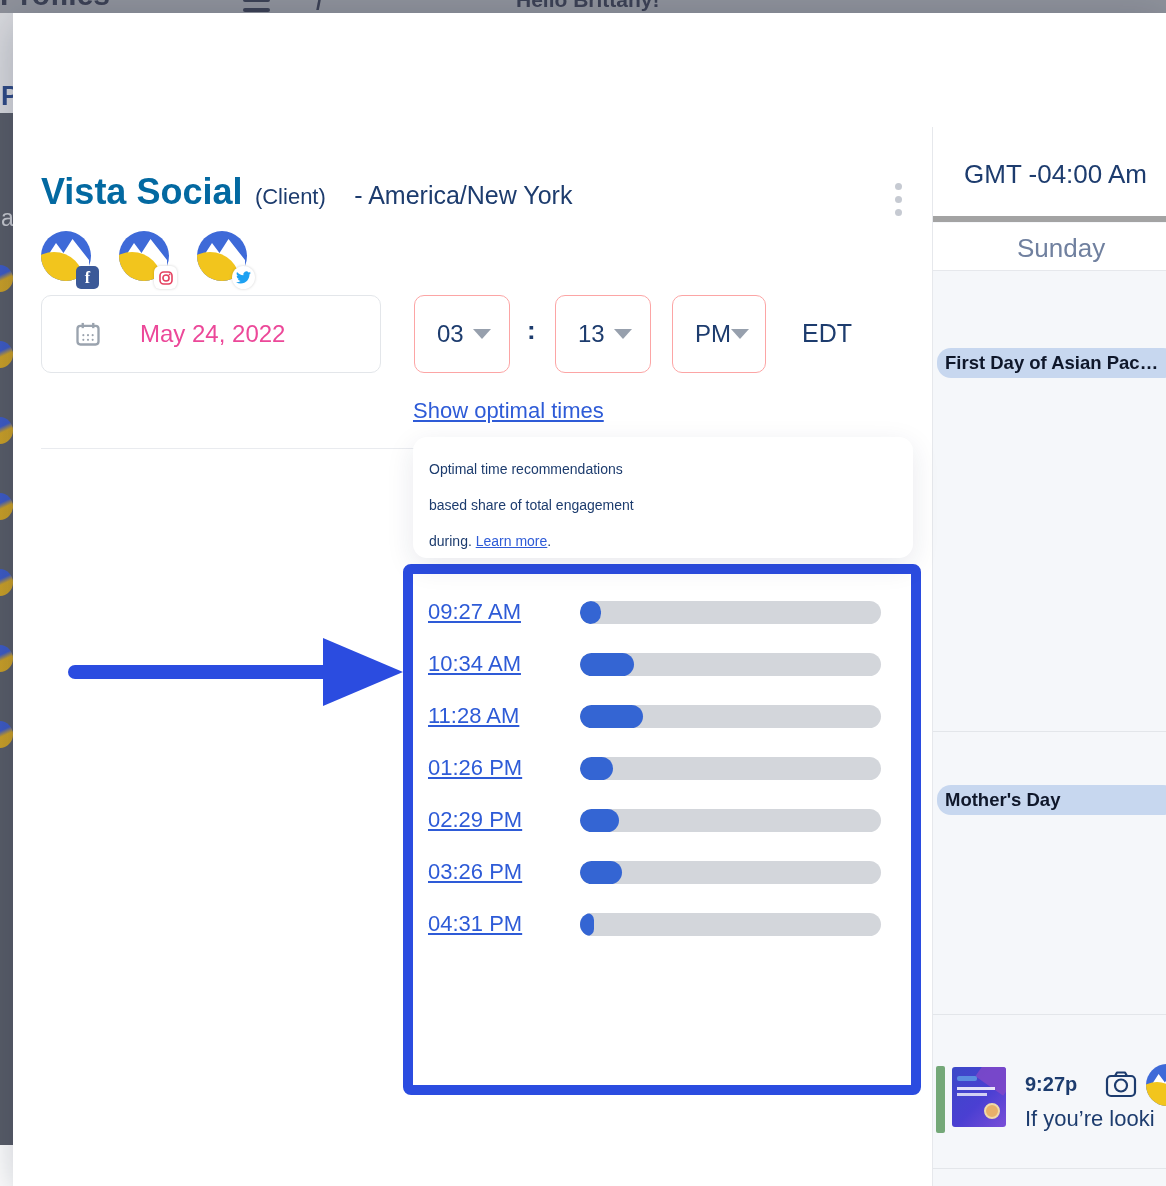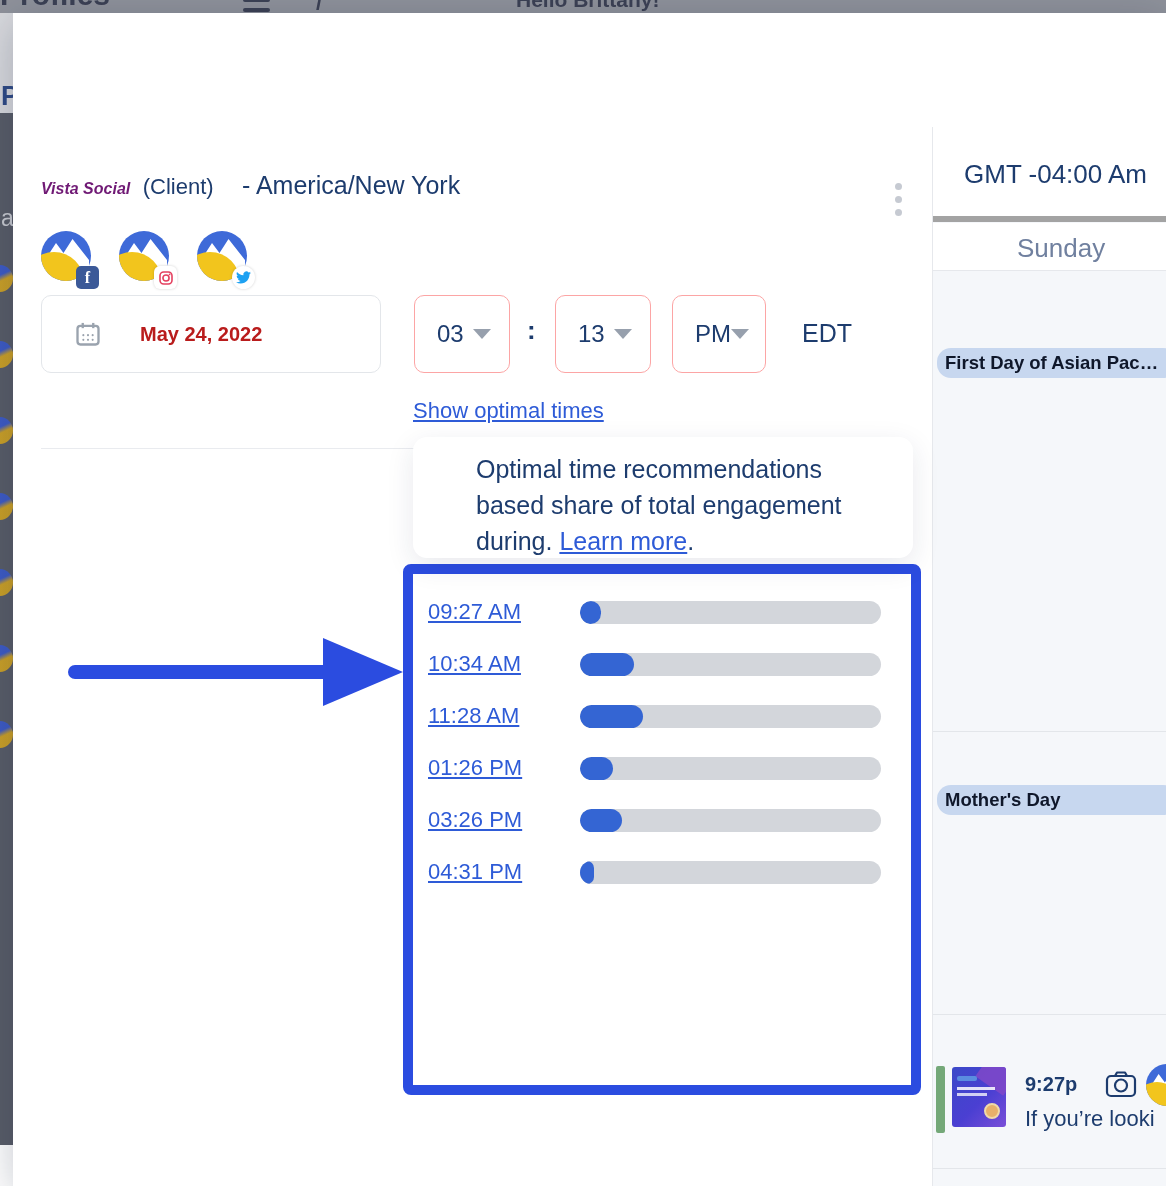--- a/index.html
+++ b/index.html
@@ -26,60 +26,60 @@
 
   
   .modal { position:absolute; left:13px; top:13px; width:1153px; height:1173px; background:#ffffff;
     box-shadow:0 8px 40px rgba(20,30,60,.25); overflow:hidden; }
   .modal-header { position:absolute; left:0; top:0; width:100%; height:114px; background:#f1f2f7; }
   .modal-title { position:absolute; left:30px; top:33px; font-size:36px; font-weight:600; color:#1d3c6e; letter-spacing:.5px; }
 
   
   .composer { position:absolute; left:0; top:114px; width:919px; height:1059px; background:#ffffff; }
   .composer-title { position:absolute; left:28px; top:44px; white-space:nowrap; }
-  .composer-title .t-name { font-size:16px; font-weight:600; color:#701a75;font-style:italic; }
+  .composer-title .t-name { font-size:36px; font-weight:600; color:#0369a1; }
   .composer-title .t-client { font-size:22px; font-weight:500; color:#1d3c6e; margin-left:8px; }
   .composer-title .t-tz { font-size:25px; font-weight:500; color:#1d3c6e; margin-left:24px; }
   .kebab { position:absolute; left:878px; top:56px; width:14px; height:46px; cursor:pointer; }
   .kebab i { display:block; width:7px; height:7px; border-radius:50%; background:#c6cad2; margin:0 auto 6px; }
 
   .avatars { position:absolute; left:28px; top:104px; display:flex; gap:28px; }
   .avatar-wrap { position:relative; width:50px; height:50px; }
   .avatar { position:relative; width:50px; height:50px; border-radius:50%; overflow:hidden; background:#3e6ad8; }
   .avatar .mountains { position:absolute; inset:0; background:#ffffff;
     clip-path:polygon(8% 58%, 30% 24%, 45% 44%, 63% 16%, 96% 58%, 96% 80%, 8% 80%); }
   .avatar .hill { position:absolute; left:-34%; top:42%; width:120%; height:120%; border-radius:50%; background:#f2c51d; }
   .badge { position:absolute; right:-8px; bottom:-8px; width:23px; height:23px; display:flex; align-items:center; justify-content:center; }
   .badge-fb { background:#3b5998; border-radius:5px; color:#ffffff; font-size:16px; font-weight:700; font-family:"Liberation Serif", serif; }
   .badge-ig { background:#ffffff; border-radius:6px; box-shadow:0 0 3px rgba(0,0,0,.18); }
   .badge-tw { background:#ffffff; border-radius:50%; box-shadow:0 0 3px rgba(0,0,0,.18); }
 
   .date-field { position:absolute; left:28px; top:168px; width:340px; height:78px; border:1px solid #e3e6ea; border-radius:10px;
     display:flex; align-items:center; cursor:pointer; background:#fff; }
   .date-field svg { margin-left:32px; }
-  .date-text { margin-left:38px; font-size:20px; font-weight:700; color:#b91c1c; }
+  .date-text { margin-left:38px; font-size:24px; font-weight:400; color:#ec4899; }
 
   .time-select { position:absolute; top:168px; height:78px; border:1px solid #fca5a5; border-radius:10px; background:#fff;
     display:flex; align-items:center; justify-content:space-between; padding:0 18px 0 22px; cursor:pointer; }
   .ts-hour { left:401px; width:96px; }
   .ts-min { left:542px; width:96px; }
   .ts-mer { left:659px; width:94px; }
   .time-select .val { font-size:24px; font-weight:500; color:#1d3c6e; }
   .chev { width:0; height:0; border-left:9px solid transparent; border-right:9px solid transparent; border-top:10px solid #97a0ad; }
   .time-colon { position:absolute; left:514px; top:188px; font-size:26px; font-weight:700; color:#1d3c6e; }
   .tz-abbr { position:absolute; left:769px; top:192px; font-size:25px; font-weight:500; color:#1d3c6e;margin-left:20px; }
 
   .optimal-link { position:absolute; left:400px; top:271px; font-size:22px; color:#2e5bd7; text-decoration:underline; cursor:pointer; }
 
   .divider { position:absolute; left:28px; top:321px; width:870px; height:1px; background:#e9ebef; }
 
   
   .tooltip { position:absolute; left:400px; top:310px; width:500px; height:121px; background:#ffffff; border-radius:14px;
     box-shadow:0 8px 28px rgba(30,40,80,.10); padding:14px 16px; z-index:5; }
-  .tooltip .tl { font-size:25px; line-height:36px; color:#1d3c6e;margin-left:47px; }
+  .tooltip .tl { font-size:14px; line-height:36px; color:#1d3c6e; }
   .tooltip a { color:#2e5bd7; text-decoration:underline; cursor:pointer; }
 
   
   .arrow-line { position:absolute; left:55px; top:538px; width:263px; height:14px; border-radius:7px; background:#2b4ce0; z-index:6; }
   .arrow-head { position:absolute; left:310px; top:511px; width:0; height:0; z-index:6;
     border-top:34px solid transparent; border-bottom:34px solid transparent; border-left:80px solid #2b4ce0; }
 
   
   .highlight-box { position:absolute; left:390px; top:437px; width:518px; height:531px; background:#ffffff;
     border:10px solid #2b4ce0; border-radius:8px; z-index:4; padding:12px 0 0 15px; }
@@ -255,20 +255,26 @@
               <div class="bar-fill" style="width: 21%;"></div>
             </div>
         </div>
         <div class="time-row">
           <a class="time-link">01:26 PM</a>
           <div class="bar">
               <div class="bar-fill" style="width: 11%;"></div>
             </div>
         </div>
         <div class="time-row">
+          <a class="time-link">02:29 PM</a>
+          <div class="bar">
+              <div class="bar-fill" style="width: 13%;"></div>
+            </div>
+        </div>
+        <div class="time-row">
           <a class="time-link">03:26 PM</a>
           <div class="bar">
               <div class="bar-fill" style="width: 14%;"></div>
             </div>
         </div>
         <div class="time-row">
           <a class="time-link">04:31 PM</a>
           <div class="bar">
               <div class="bar-fill" style="width: 4.5%;"></div>
             </div>

